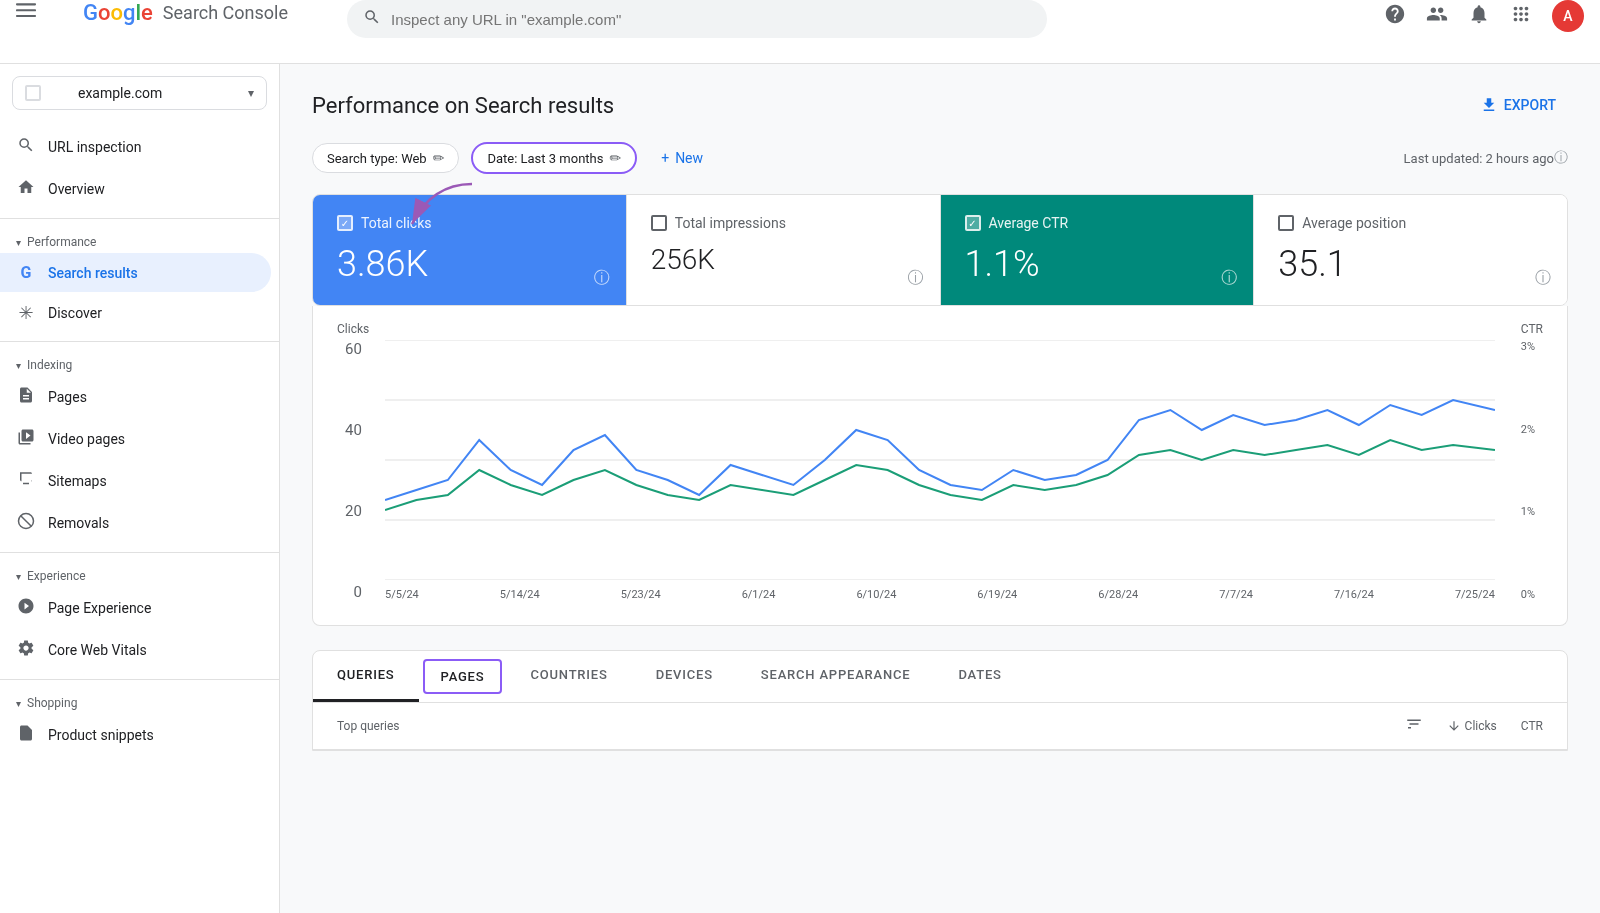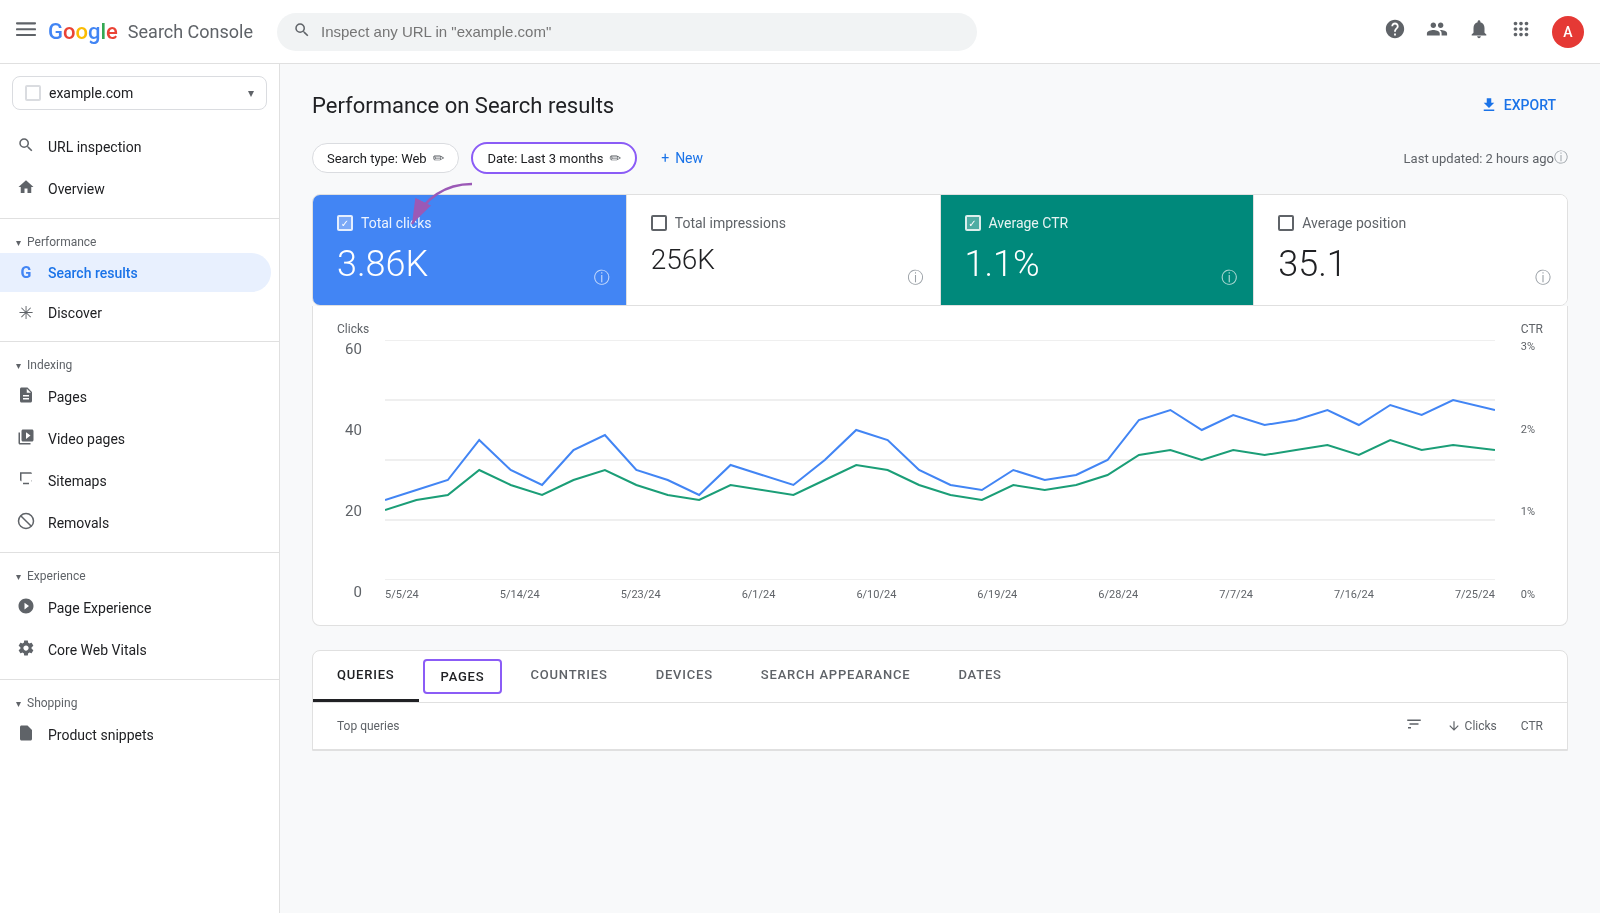--- a/index.html
+++ b/index.html
@@ -1,21 +1,21 @@
 <!DOCTYPE html>
 <html><head>
   <meta charset="utf-8">
   <style>
     * { box-sizing: border-box; margin: 0; padding: 0; }
     body { font-family: 'Google Sans', Roboto, Arial, sans-serif; background: #f8f9fa; color: #202124; font-size: 14px; }
 
     
     .header {
-      display: flex; align-items: center; background: #fff; height: 64px;
-      padding: 0 16px; border-bottom: 1px solid #e0e0e0; position: fixed; top: 0; left: 0; right: 0; z-index: 100;
+      display: flex; align-items: flex-start; background: #fff; height: 64px;
+      padding: 0 16px; border-bottom: 1px solid #e0e0e0; position: fixed; top: 0; left: 0; right: 0; z-index: 100; gap: 35px;
     }
     .header-menu-icon { margin-right: 12px; cursor: pointer; color: #5f6368; font-size: 20px; }
     .header-logo { display: flex; align-items: center; gap: 6px; margin-right: 24px; }
     .logo-google { font-size: 22px; font-weight: 500; }
     .logo-g { color: #4285F4; }
     .logo-o1 { color: #EA4335; }
     .logo-o2 { color: #FBBC04; }
     .logo-g2 { color: #4285F4; }
     .logo-l { color: #34A853; }
     .logo-e { color: #EA4335; }
@@ -36,21 +36,21 @@
     
     .sidebar {
       width: 280px; background: #fff; height: calc(100vh - 64px); overflow-y: auto;
       border-right: 1px solid #e0e0e0; position: fixed; left: 0; top: 64px;
     }
     .property-selector {
       margin: 12px; display: flex; align-items: center; gap: 8px;
       border: 1px solid #dadce0; border-radius: 8px; padding: 8px 12px; cursor: pointer;
     }
     .property-checkbox { width: 16px; height: 16px; border: 2px solid #dadce0; border-radius: 2px; }
-    .property-name { font-size: 14px; color: #202124; flex: 1; }
+    .property-name { font-size: 14px; color: #202124; flex: 1; margin-left: 29px; }
     .property-chevron { color: #5f6368; font-size: 12px; }
     .sidebar-nav { padding: 4px 0; }
     .nav-item {
       display: flex; align-items: center; gap: 12px; padding: 10px 16px;
       cursor: pointer; border-radius: 0 24px 24px 0; margin-right: 8px;
       font-size: 14px; color: #202124; transition: background 0.2s;
     }
     .nav-item.active { background: #e8f0fe; color: #1a73e8; font-weight: 500; }
     .nav-item .icon { font-size: 18px; color: #5f6368; width: 20px; text-align: center; }
     .nav-item.active .icon { color: #1a73e8; }

